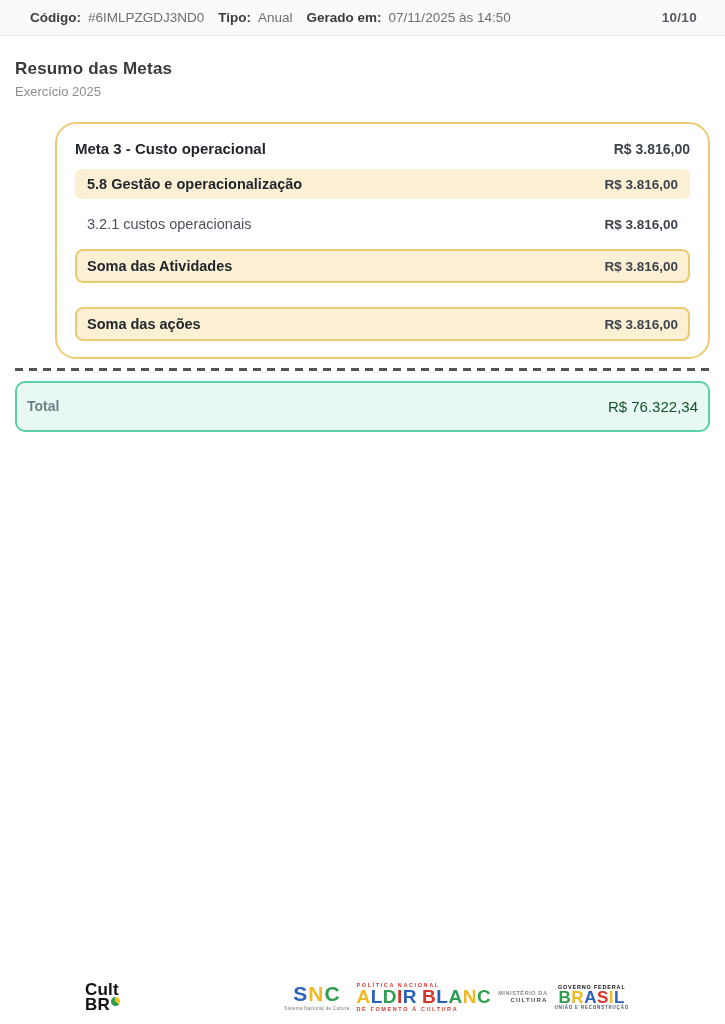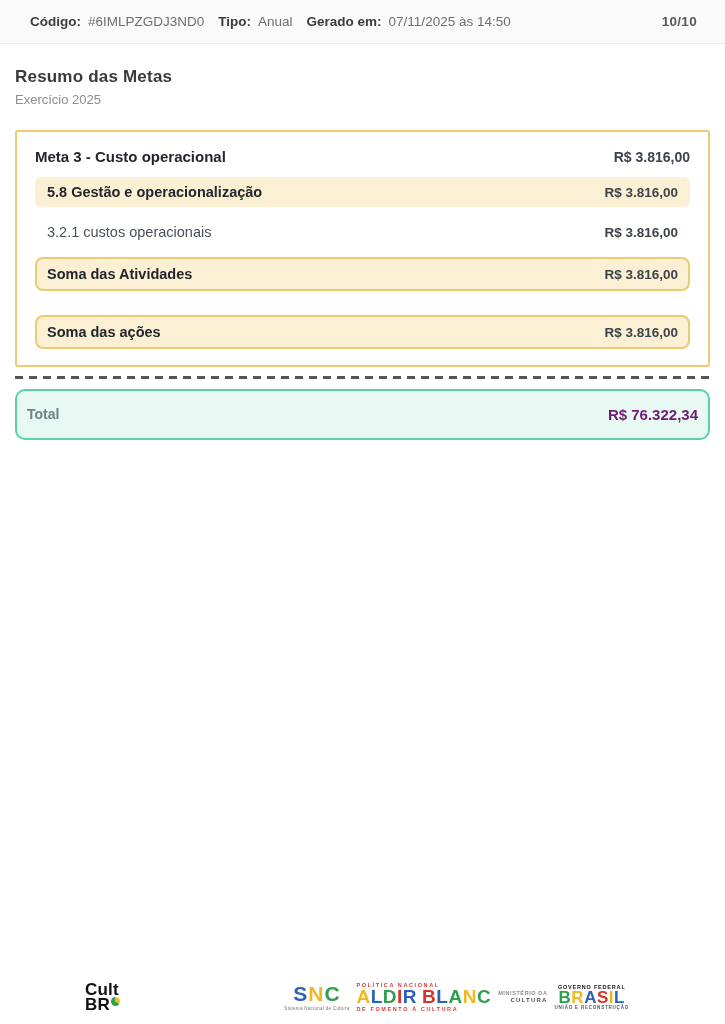--- a/index.html
+++ b/index.html
@@ -5,38 +5,39 @@
   * { margin:0; padding:0; box-sizing:border-box; }
   html,body { background:#ffffff; }
   body {
     width:725px; height:1024px; position:relative; overflow:hidden;
     font-family:"Liberation Sans","DejaVu Sans",sans-serif;
     -webkit-font-smoothing:antialiased;
   }
 
   
   .topbar {
-    height:44px; background:#fafafa; border-bottom:1px solid #ebebeb;
+    height:36px; background:#fafafa; border-bottom:1px solid #ebebeb;
     display:flex; align-items:center; padding:0 28px 0 30px;
     font-size:13.5px; white-space:nowrap;
   }
   .topbar .lbl { font-weight:700; color:#3c3c3c; }
   .topbar .val { color:#6f6f6f; margin:0 14px 0 7px; }
   .topbar .page { margin-left:auto; font-weight:700; color:#55595f; letter-spacing:.3px; }
 
   
   .content { padding:0 15px; }
   .page-title { margin-top:23px; font-size:17px; font-weight:700; color:#3a3a3a; letter-spacing:.2px; }
   .page-subtitle { margin-top:5px; font-size:13px; color:#8d8d8d; }
 
   
   .meta-card {
     margin-top:23px; background:#fff;
-    border:2px solid #eecb72; border-radius:3px;
+    border:2px solid #eecb72; border-radius:21px;
     padding:16px 16px 16px 18px;
+    margin-left:40px;
   }
   .row { display:flex; justify-content:space-between; align-items:center; }
   .row .value { font-weight:700; color:#3d434d; font-size:13.5px; white-space:nowrap; }
 
   .card-header { margin-bottom:12px; padding-right:2px; }
   .card-header .label { font-weight:700; color:#22262d; font-size:15px; }
   .card-header .value { font-size:14px; }
 
   .row-action {
     background:#fcf0d4; border-radius:6px;
@@ -59,21 +60,21 @@
     margin:9px 15px 0; height:3px;
     background:repeating-linear-gradient(90deg,#555 0 8px,transparent 8px 14px);
   }
   .total-row {
     margin:10px 15px 0; background:#e7f9f2;
     border:2px solid #59cfaa; border-radius:10px;
     padding:15px 10px 15px 10px;
     display:flex; justify-content:space-between; align-items:flex-start;
   }
   .total-row .label { font-weight:700; color:#6e8089; font-size:14px; }
-  .total-row .value { font-weight:700; color:#701a75; font-size:15px; }
+  .total-row .value { font-weight:400; color:#14532d; font-size:15px; }
 
   
   .footer {
     position:absolute; left:0; right:9px; bottom:12px;
     display:flex; align-items:center;
     padding:0 87px 0 85px;
   }
   .logo-cultbr { line-height:15px; font-weight:800; font-size:17px; color:#111; letter-spacing:.2px; }
   .logo-cultbr .l2 { display:flex; align-items:flex-start; }
   .cult-dot {

